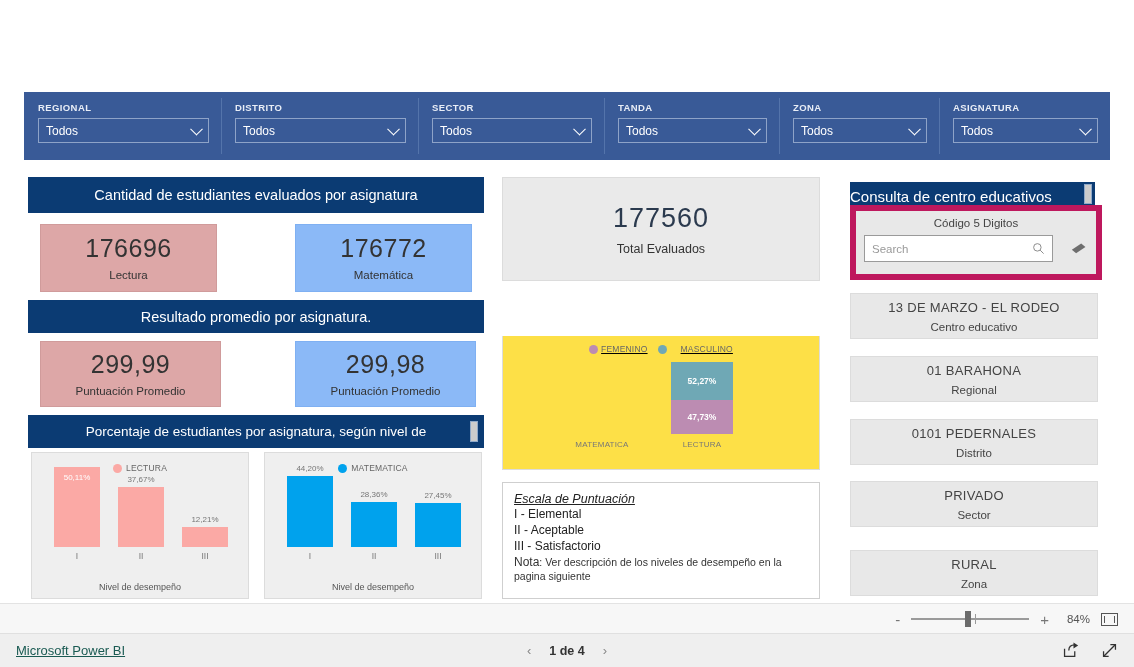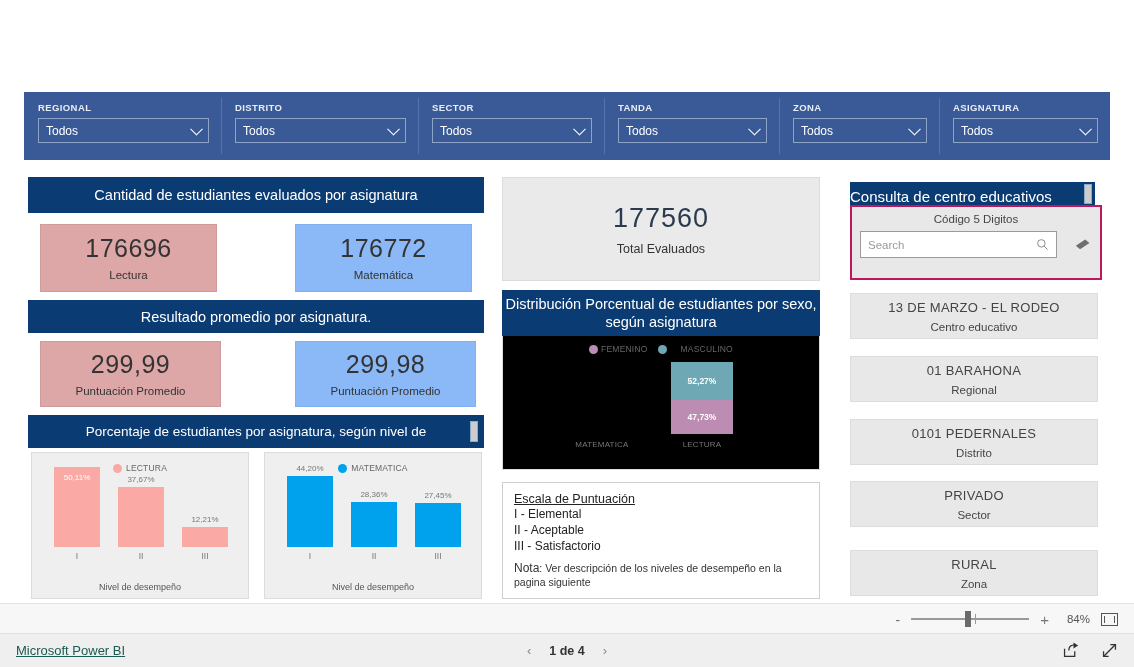--- a/index.html
+++ b/index.html
@@ -79,36 +79,36 @@
   .bar-val.inside { position:absolute; top:6px; color:#ffffff; margin:0; }
   .bar-rect { width:100%; }
   .bar-tick { position:absolute; bottom:8px; font-size:8.5px; color:#777777; text-align:center; }
   .axis-title { position:absolute; bottom:-4px; width:100%; text-align:center; font-size:9px; color:#555; }
 
   
   .c-total { position:absolute; left:502px; top:177px; width:318px; height:104px; display:flex; flex-direction:column; align-items:center; justify-content:center; }
   .c-total .num { font-size:27px; color:#2b3a4e; letter-spacing:1px; }
   .c-total .lbl { font-size:12.5px; color:#333; margin-top:8px; }
   .t-distrib { position:absolute; left:502px; top:290px; width:318px; height:46px; flex-direction:column; line-height:1.25; font-size:14.5px; }
-  .stackcard { position:absolute; left:502px; top:336px; width:318px; height:134px; background:#000000; border:1px solid #dcdcdc; border-top:none;text-decoration:underline; }
+  .stackcard { position:absolute; left:502px; top:336px; width:318px; height:134px; background:#fde047; border:1px solid #dcdcdc; border-top:none;text-decoration:underline; }
   .stack-legend { display:flex; align-items:center; justify-content:center; gap:10px; padding-top:8px; }
   .stack-area { position:relative; height:94px; margin-top:4px; }
   .stack-col { position:absolute; bottom:18px; width:62px; }
   .stack-seg { display:flex; align-items:center; justify-content:center; font-size:8.5px; font-weight:bold; color:#fff; }
   .stack-lbl { position:absolute; bottom:3px; width:62px; text-align:center; font-size:8px; color:#777; letter-spacing:.2px; }
   .escala { position:absolute; left:502px; top:482px; width:318px; height:117px; background:#fff; border:1px solid #cfcfcf; padding:9px 11px; }
-  .escala h4 { margin:0 0 1px 0; font-size:12.5px; font-weight:400; color:#222; text-decoration:underline; }
+  .escala h4 { margin:0 0 1px 0; font-size:12.5px; font-weight:400; color:#222; text-decoration:underline;font-style:italic; }
   .escala p { margin:0; font-size:12px; color:#222; line-height:1.33; }
-  .escala .nota { font-size:10.5px; color:#333; line-height:1.3; margin-top:6px; }
+  .escala .nota { font-size:10.5px; color:#333; line-height:1.3; margin-top:0; }
   .escala .nota b { font-size:12px; font-weight:400; }
 
   
   .t-consulta { position:absolute; left:850px; top:182px; width:245px; height:28px; justify-content:flex-start; padding-left:0; font-size:15px; overflow:hidden; }
   .t-consulta .inner-thumb { position:absolute; right:3px; top:2px; width:8px; height:20px; background:#cccccc; border:1px solid #8fa9c9; }
-  .searchcard { position:absolute; left:850px; top:205px; width:252px; height:75px; background:#e8e8e8; border:2px solid #be185d; }
+  .searchcard { position:absolute; left:850px; top:205px; width:252px; height:75px; background:#e8e8e8; border:6px solid #be185d; }
   .search-cap { text-align:center; font-size:11.5px; color:#444; padding-top:6px; }
   .search-row { display:flex; align-items:center; padding:6px 8px 0 8px; gap:18px; }
   .search-box { flex:1; height:27px; background:#fff; border:1px solid #9a9a9a; display:flex; align-items:center; padding:0 7px; position:relative; }
   .search-ph { font-size:11.5px; color:#9a9a9a; }
   .info-card { position:absolute; left:850px; width:248px; height:46px; background:#e8e8e8; border:1px solid #dcdcdc; display:flex; flex-direction:column; align-items:center; justify-content:center; }
   .info-val { font-size:13px; color:#444; letter-spacing:.3px; }
   .info-sub { font-size:11.5px; color:#444; margin-top:6px; }
   .ic1 { top:293px; } .ic2 { top:356px; } .ic3 { top:419px; } .ic4 { top:481px; } .ic5 { top:550px; }
 
   
@@ -260,23 +260,20 @@
         <div class="bar-tick" style="left: 150px; width: 46px;">III</div>
       </div>
     <div class="axis-title" style="position:absolute; bottom:6px;">Nivel de desempeño</div>
   </div>
 
   <div class="card-gray c-total">
     <div class="num">177560</div>
     <div class="lbl">Total Evaluados</div>
   </div>
 
-  <div class="panel-title t-distrib">
-    <span>Distribución Porcentual de estudiantes por sexo, según asignatura</span>
-  </div>
 
   <div class="stackcard">
     <div class="stack-legend">
       <span style="display:flex;align-items:center;gap:3px;">
         <span class="legend-dot" id="sdot1" style="background: rgb(188, 140, 178);"></span>
         <span class="legend-txt">FEMENINO</span>
       </span>
       <span style="display:flex;align-items:center;gap:14px;">
         <span class="legend-dot" id="sdot2" style="background: rgb(111, 168, 181);"></span>
         <span class="legend-txt">MASCULINO</span>

